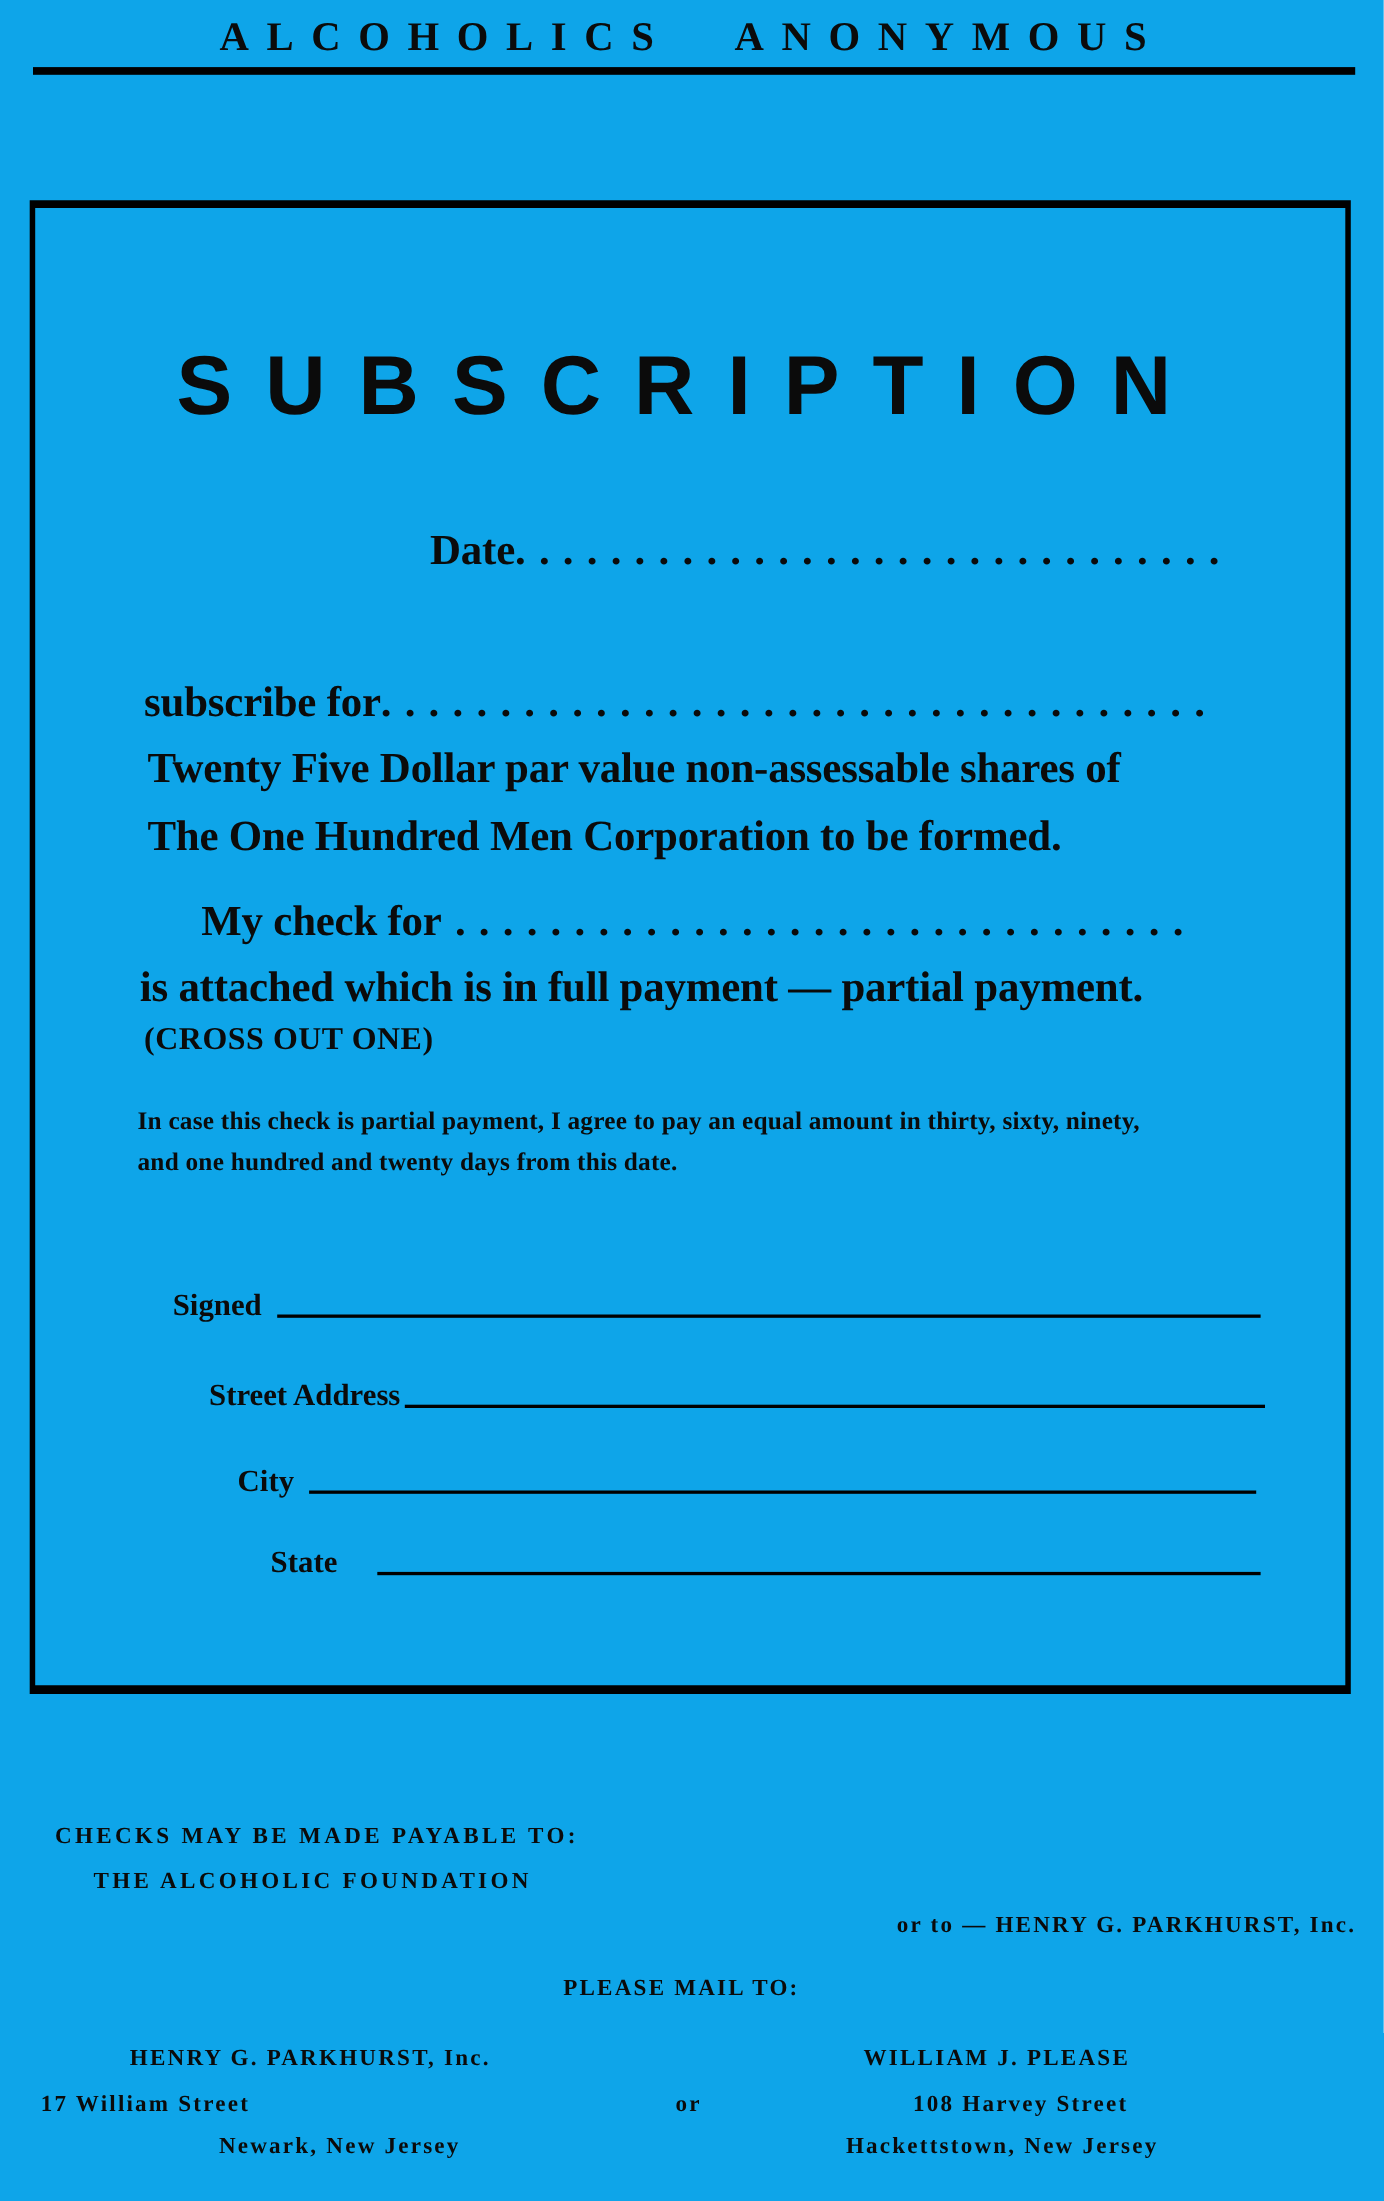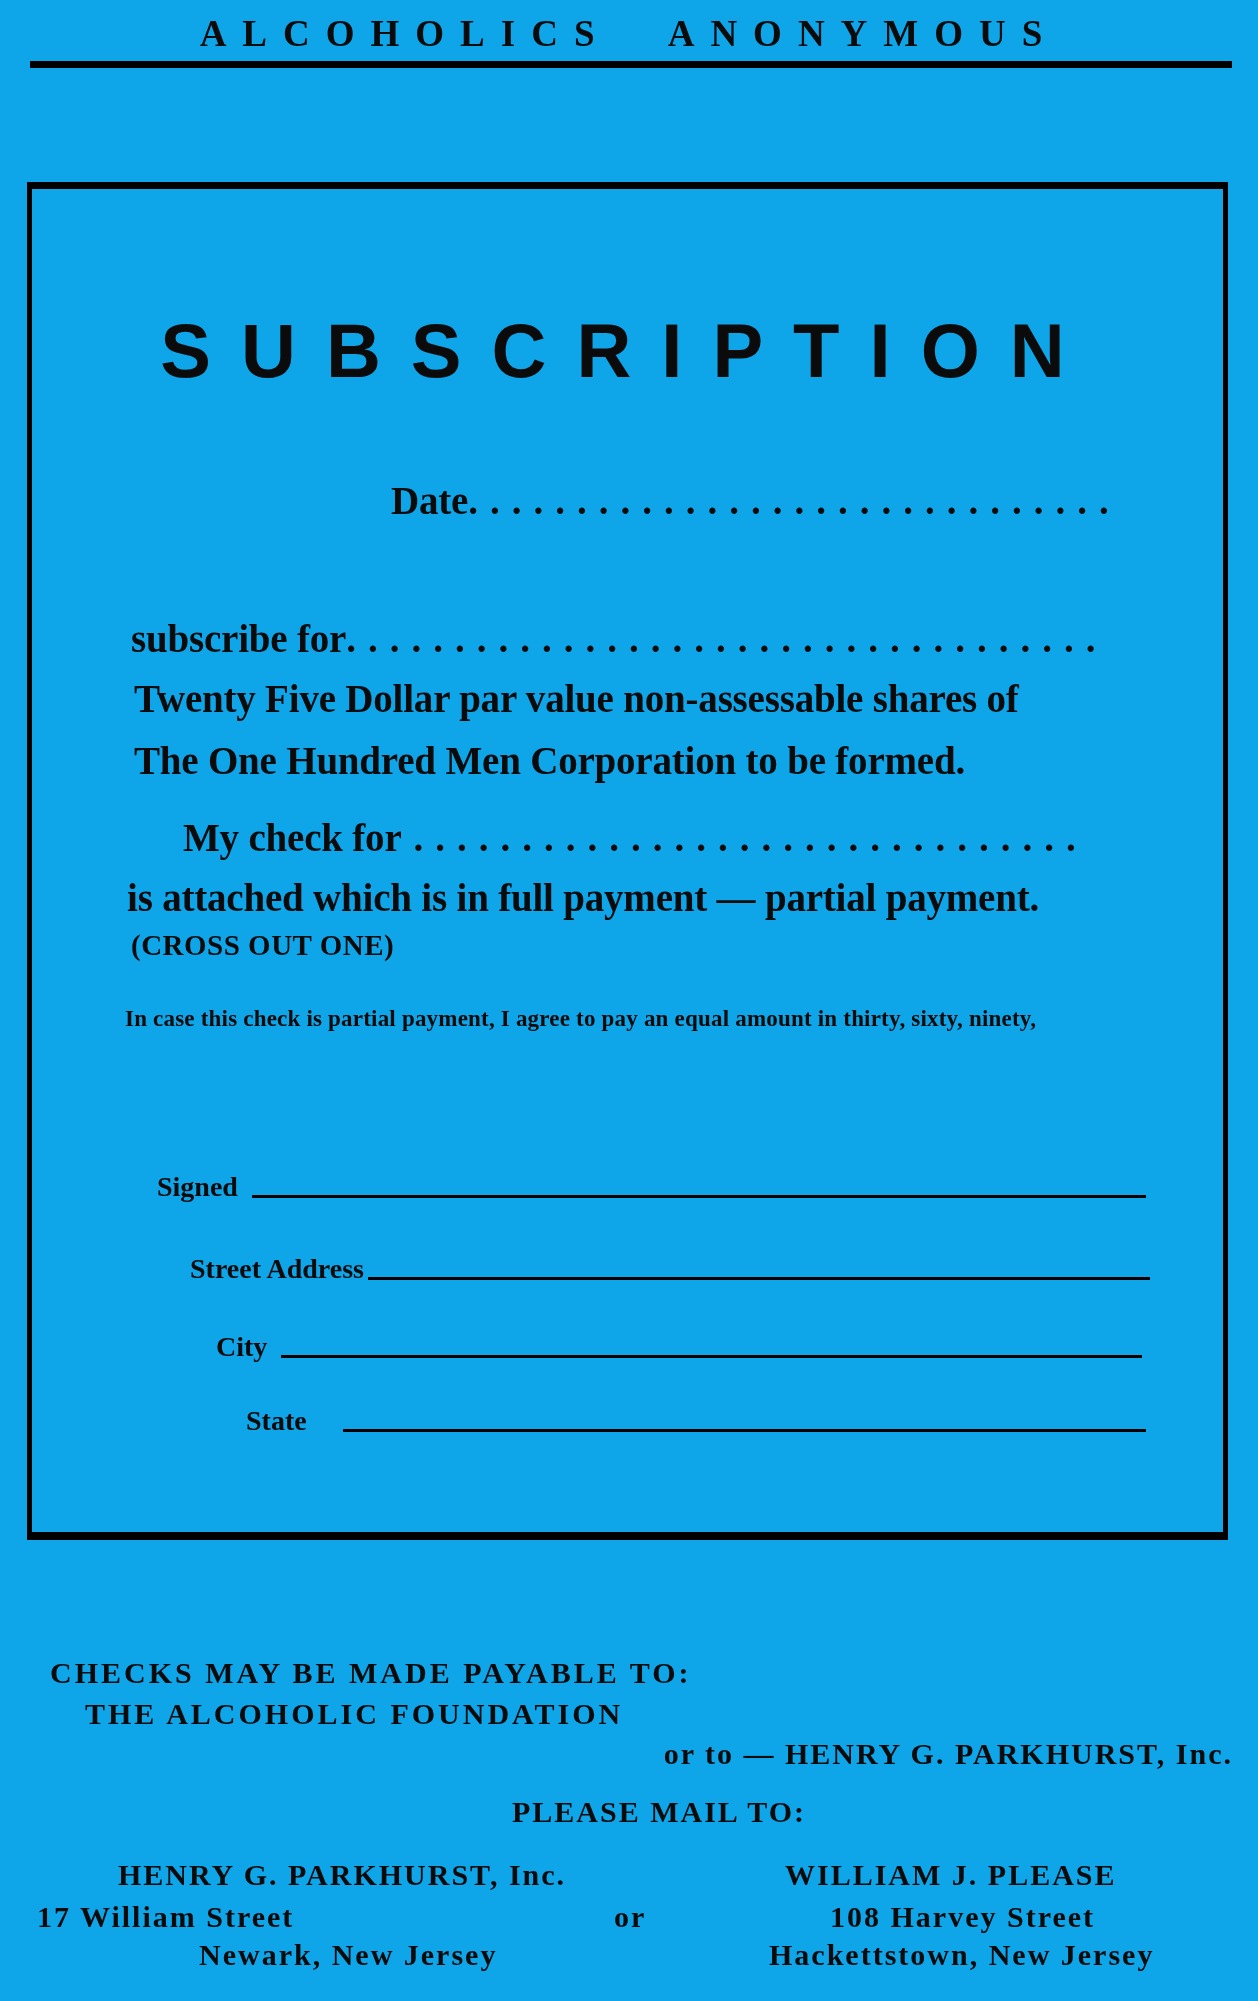--- a/index.html
+++ b/index.html
@@ -80,21 +80,21 @@
   .field-line {
     flex:1;
     border-bottom:3px solid #000;
     margin:0 0 5px 14px;
     height:0;
   }
   .field-line.tight { margin-left:4px; }
 
   
   .footer-line {
-    font-size:30px;
+    font-size:21px;
     font-weight:bold;
     letter-spacing:3px;
   }
   .footer-line.ls2 { letter-spacing:2px; }
 </style>
 </head>
 <body>
 
 <div class="page">
 
@@ -119,20 +119,21 @@
 
     <div class="abs body-line" style="left:151px; top:626px;">
       <span>My check for</span><span class="dots dots-gap">...............................</span>
     </div>
 
     <div class="abs body-line" style="left:95px; top:686px;">is attached which is in full payment — partial payment.</div>
 
     <div class="abs cross-note" style="left:99px; top:740px;">(CROSS OUT ONE)</div>
 
     <div class="abs fine-print" style="left:93px; top:817px;">In case this check is partial payment, I agree to pay an equal amount in thirty, sixty, ninety,</div>
+    <div class="abs fine-print" style="left:93px; top:855px;">and one hundred and twenty days from this date.</div>
 
     <div class="abs field-row" style="left:125px; top:962px; width:989px;">
       <span>Signed</span>
       <span class="field-line"></span>
     </div>
 
     <div class="abs field-row" style="left:158px; top:1044px; width:960px;">
       <span>Street Address</span>
       <span class="field-line tight"></span>
     </div>

